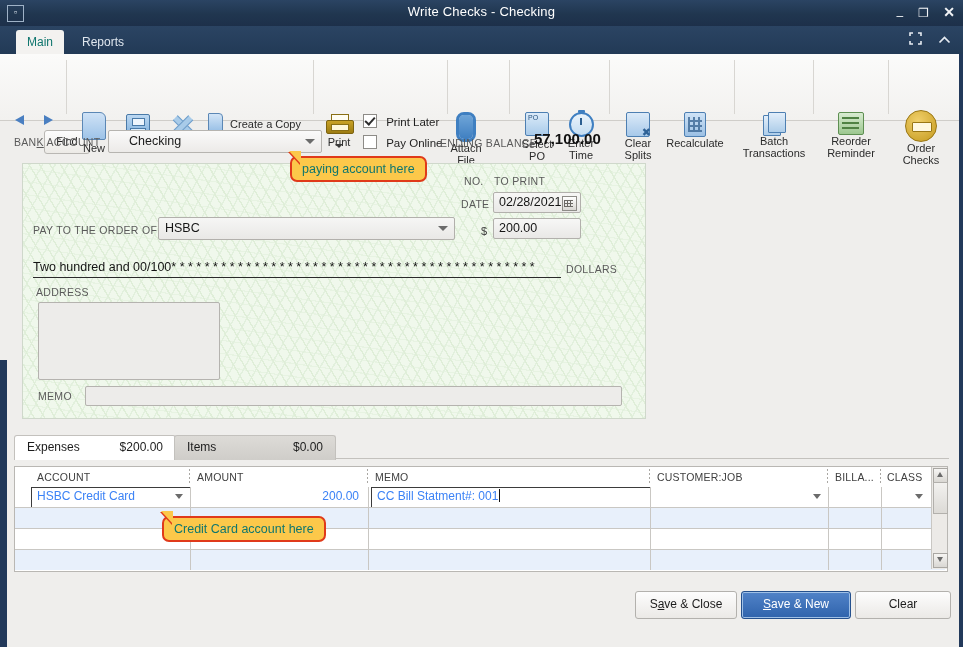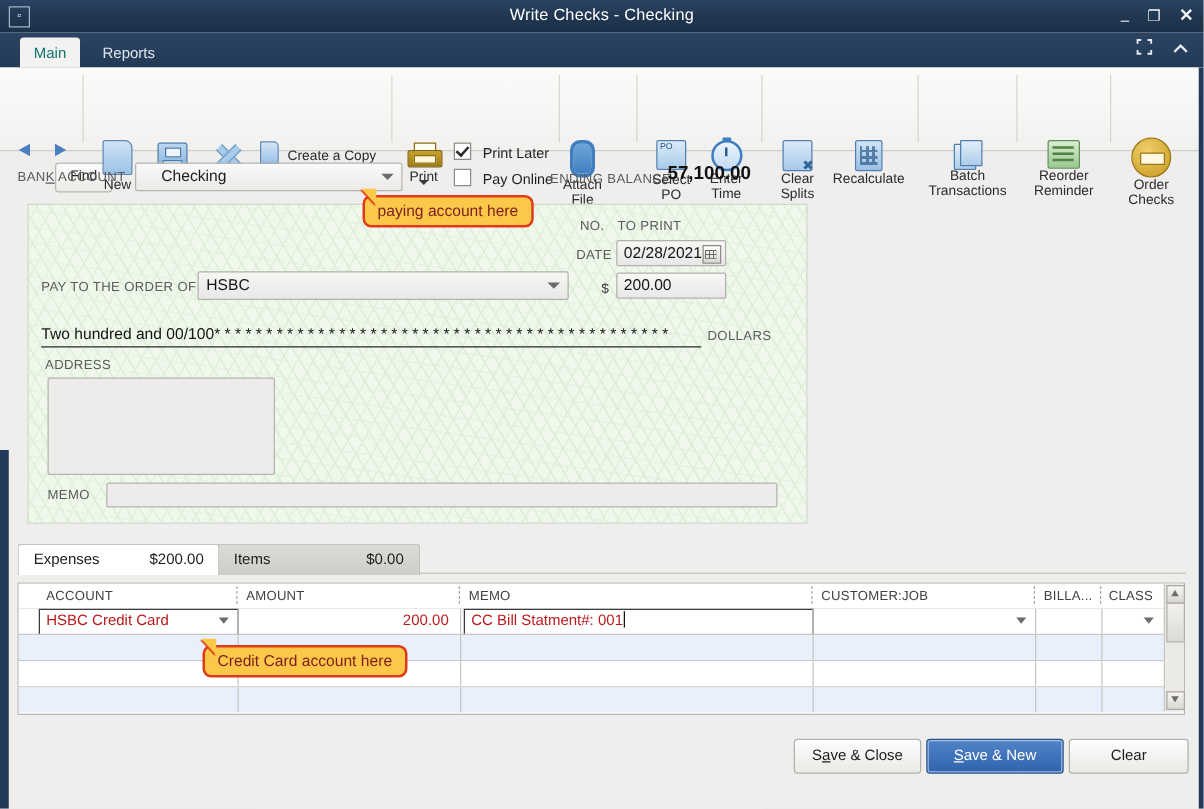--- a/index.html
+++ b/index.html
@@ -241,21 +241,21 @@
   .ghead .h{position:absolute;top:4px;font-size:10.5px;color:#404040;letter-spacing:.2px;}
   .ghead .vd{position:absolute;top:2px;width:1px;height:15px;
     background:repeating-linear-gradient(180deg,#a9a7a3 0 2px,transparent 2px 4px);}
   .grow{position:absolute;left:0;width:930px;height:20px;}
   .grow .cellb{position:absolute;top:0;height:20px;border-right:1px solid #c9c7c3;}
   .r0{top:20px;background:#fff;}
   .r1{top:41px;background:#e8f0fb;}
   .r2{top:62px;background:#fff;}
   .r3{top:83px;background:#e8f0fb;}
   .rowline{position:absolute;left:0;width:930px;height:1px;background:#c9c7c3;}
-  .gcell{position:absolute;top:2px;font-size:12px;color:#b91c1c;}
+  .gcell{position:absolute;top:2px;font-size:12px;color:#3b82f6;}
   .gcell.num{text-align:right;}
   .selbox{position:absolute;top:0;height:20px;border:1px solid #3b3b3b;background:#fff;}
   .dda{position:absolute;top:7px;width:0;height:0;border-left:4px solid transparent;
     border-right:4px solid transparent;border-top:5px solid #6b6b6b;}
   .caret{display:inline-block;width:1px;height:13px;background:#111;vertical-align:-2px;margin-left:1px;}
   .vscroll{position:absolute;right:0;top:0;width:15px;height:102px;background:#eceae7;border-left:1px solid #c9c7c3;}
   .vsb{position:absolute;left:1px;width:13px;height:13px;background:linear-gradient(180deg,#f6f5f3,#d9d7d3);
     border:1px solid #a9a7a3;}
   .vsb.up{top:1px;} .vsb.dn{bottom:1px;}
   .vsb::after{content:"";position:absolute;left:3px;width:0;height:0;
@@ -274,21 +274,21 @@
   .btn.primary{background:linear-gradient(180deg,#5183c8,#2f63ac);border:1px solid #24508d;color:#fff;
     box-shadow:0 0 0 1px #9fc0e6 inset;}
   #btn-save-close{left:635px;top:591px;width:100px;}
   #btn-save-new{left:741px;top:591px;width:108px;}
   #btn-clear{left:855px;top:591px;width:94px;}
   .btn u{text-decoration:underline;}
 
   
   .callout{
     position:absolute;background:#fcc84a;border:2px solid #e03a1a;border-radius:7px;
-    color:#7f1d1d;font-size:12.5px;padding:4px 10px;white-space:nowrap;
+    color:#0f766e;font-size:12.5px;padding:4px 10px;white-space:nowrap;
   }
   .callout .tail{
     position:absolute;left:-13px;top:-7px;width:0;height:0;
     border-left:10px solid transparent;border-right:12px solid #fcc84a;border-bottom:13px solid transparent;
     filter:drop-shadow(-1px 1px 0 #e03a1a);
   }
   #callout-paying{left:290px;top:156px;}
   #callout-cc{left:162px;top:516px;}
 </style>
 </head>

